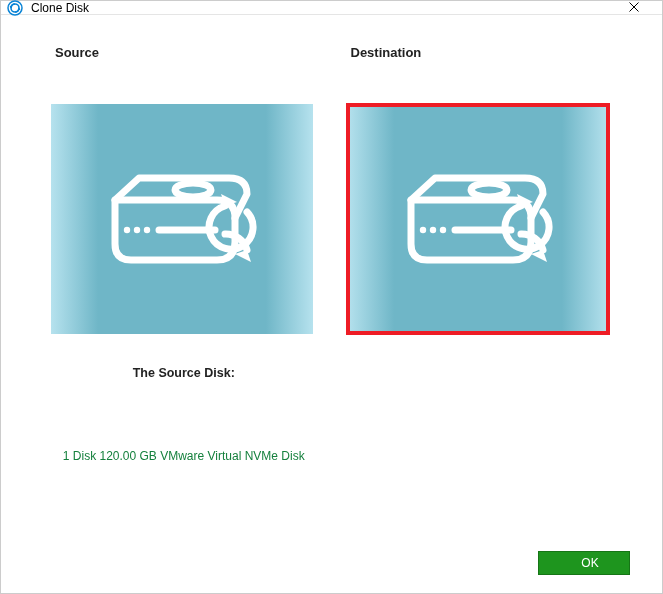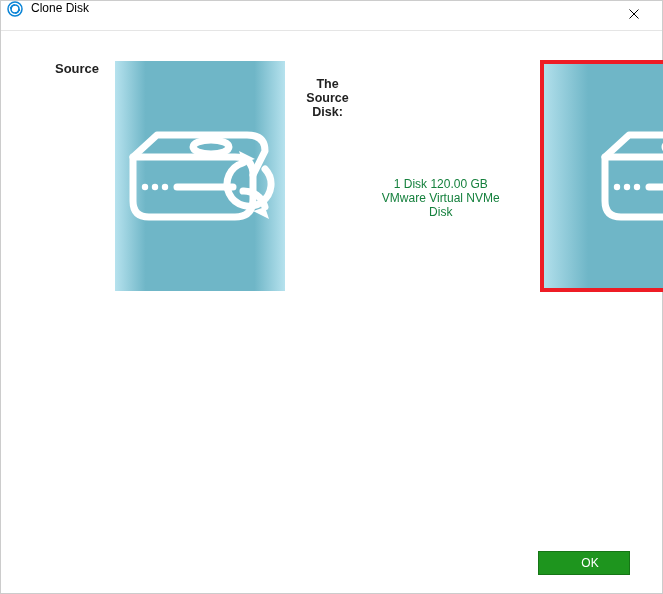--- a/index.html
+++ b/index.html
@@ -14,22 +14,23 @@
   }
   .window {
     width: 663px;
     height: 594px;
     border: 1px solid #ccc;
     background: #fff;
     display: flex;
     flex-direction: column;
   }
   .titlebar {
-    height: 30px;
-    display: flex;
+    height: 14px;
+    display: flex;
+    align-items: center;
     padding: 0 8px 0 6px;
     border-bottom: 1px solid #e5e5e5;
   }
   .titlebar .app-icon {
     width: 16px;
     height: 16px;
     margin-right: 8px;
     display: inline-flex;
     align-items: center;
     justify-content: center;
@@ -55,21 +56,21 @@
     flex-direction: column;
   }
 
   .columns {
     display: flex;
     gap: 30px;
   }
   .col {
     flex: 1;
     display: flex;
-    flex-direction: row;
+    flex-direction: column;
     gap: 16px;
   }
   .col-header {
     font-size: 13px;
     font-weight: bold;
     color: #222;
     margin-bottom: 28px;
     padding-left: 4px;
   }
   .disk-tile {
@@ -185,20 +186,21 @@
                 <polygon points="150,86 154,98 138,90"></polygon>
               </g>
             </svg>
           </span>
         </div>
         <div class="sub-label">The Source Disk:</div>
         <div class="sub-detail">1 Disk 120.00 GB VMware Virtual NVMe Disk</div>
       </div>
 
       <div class="col">
+        <div class="col-header">Destination</div>
         <div class="disk-tile highlight">
           <span>
             <svg width="170" height="110" viewBox="0 0 170 110">
               <g fill="none" stroke="#ffffff" stroke-width="7" stroke-linejoin="round" stroke-linecap="round">
                 <path d="M18 36 H120 Q138 36 138 54 V78 Q138 96 120 96 H34 Q18 96 18 80 V36 Z"></path>
                 <path d="M18 36 L42 14 H132 Q150 14 150 30 L138 54"></path>
                 <ellipse cx="96" cy="26" rx="18" ry="7"></ellipse>
                 <g stroke="none" fill="#ffffff">
                   <circle cx="30" cy="66" r="3.2"></circle>
                   <circle cx="40" cy="66" r="3.2"></circle>

